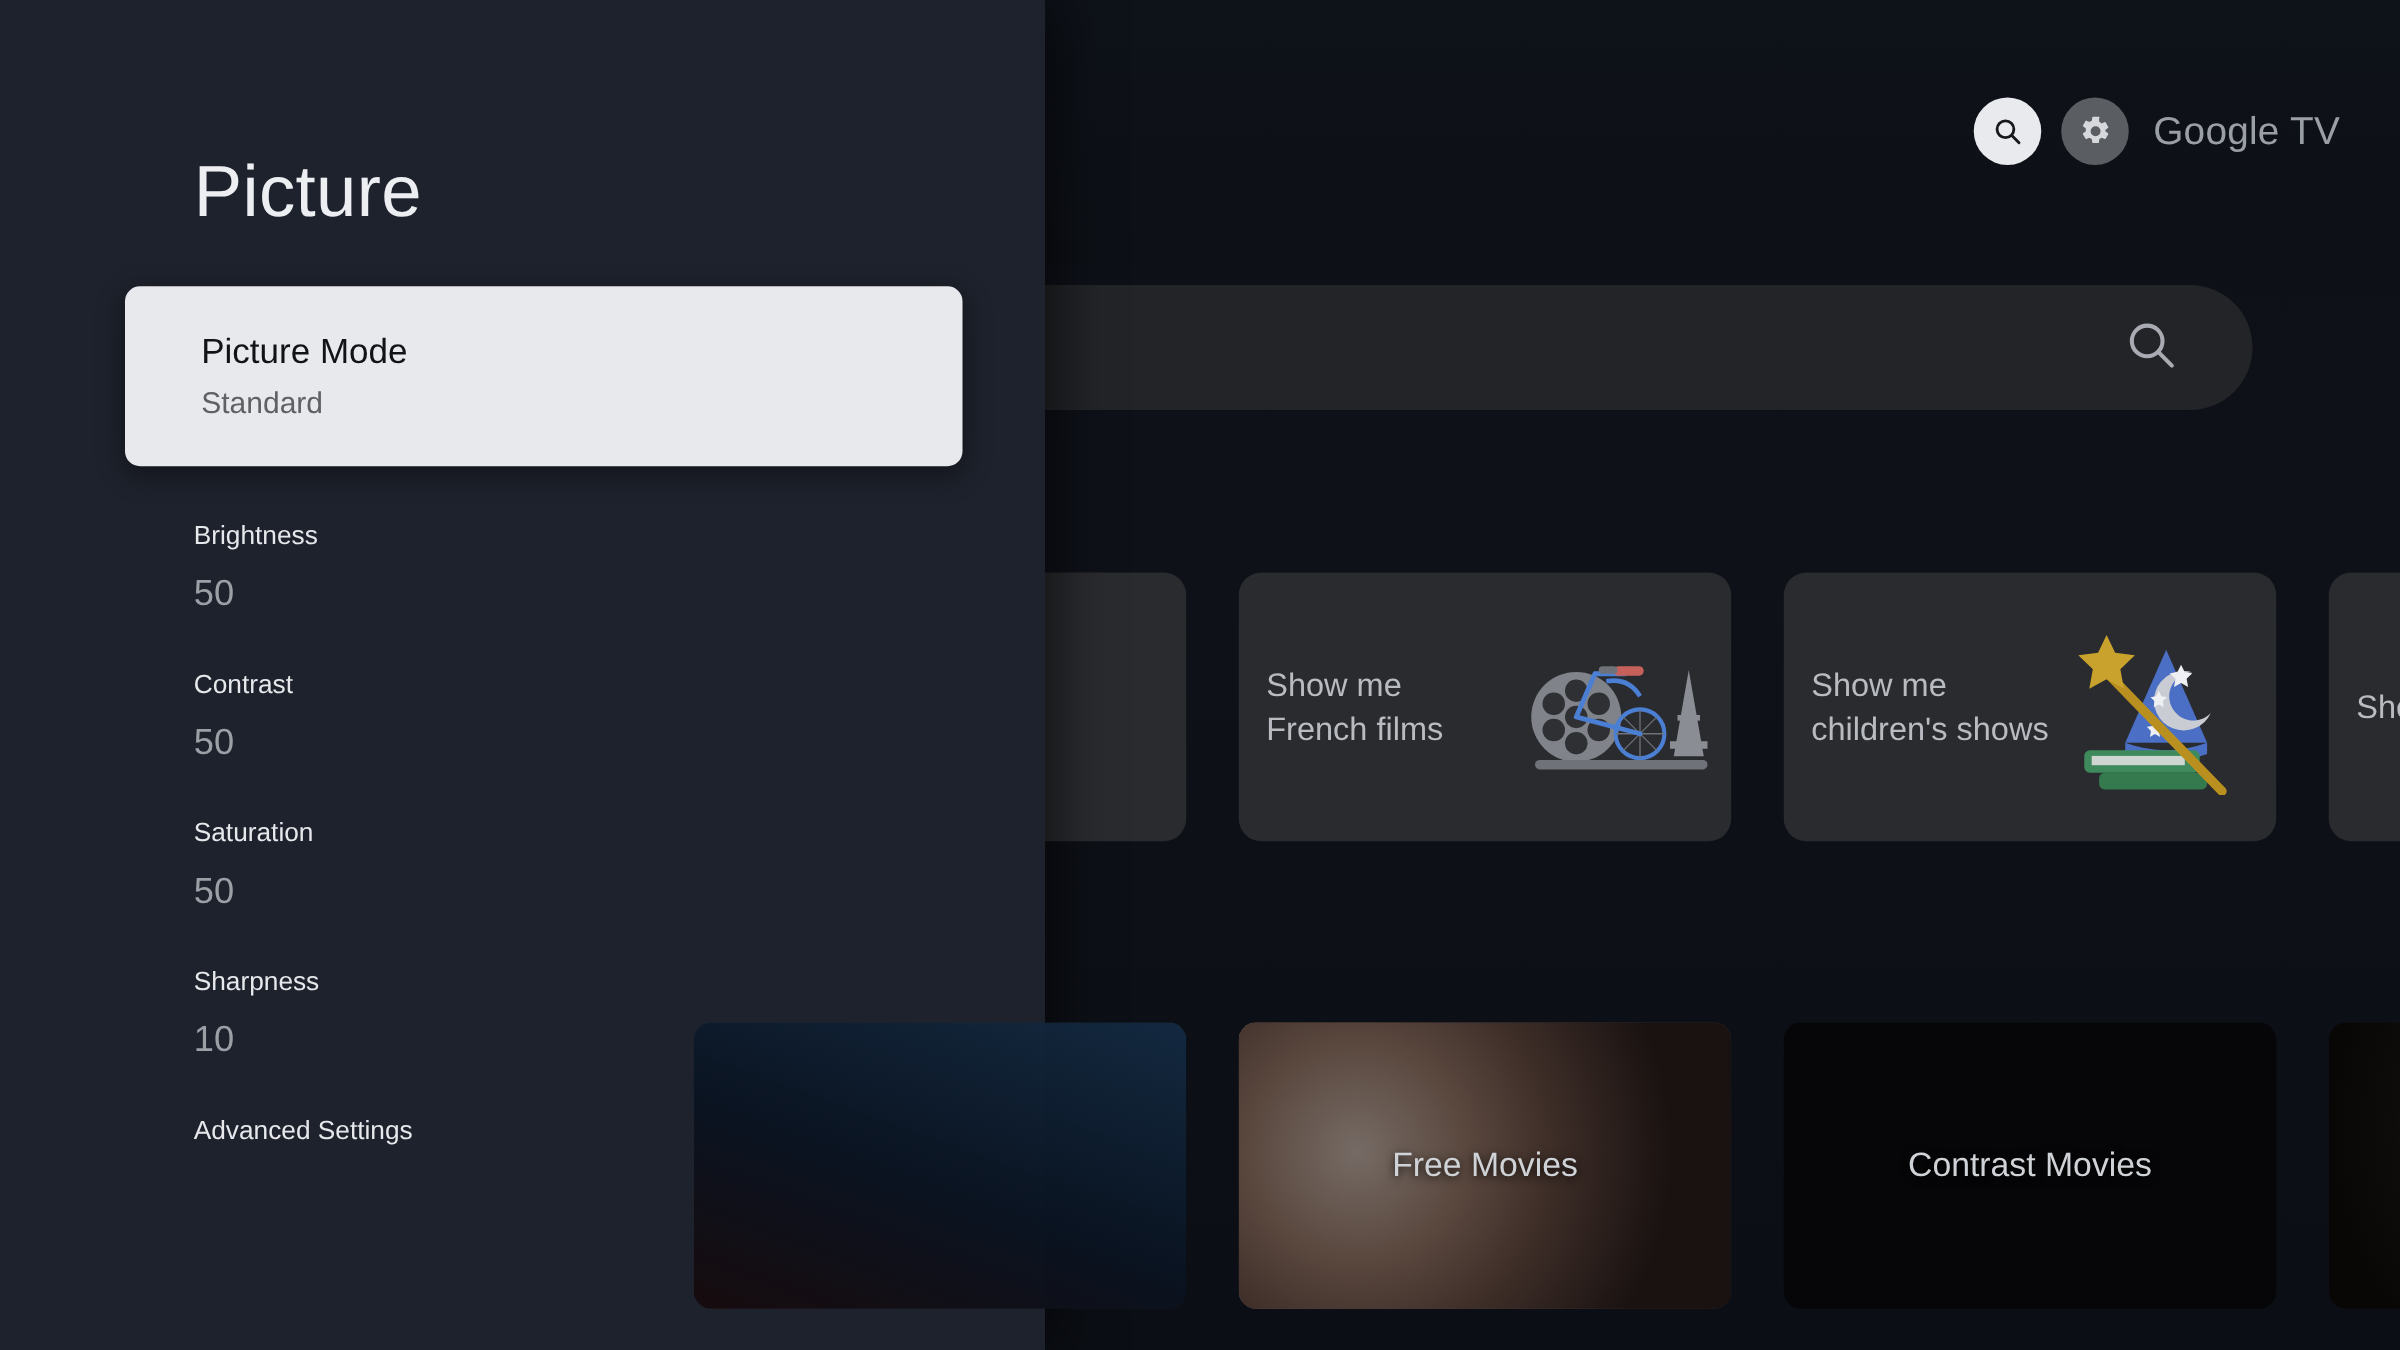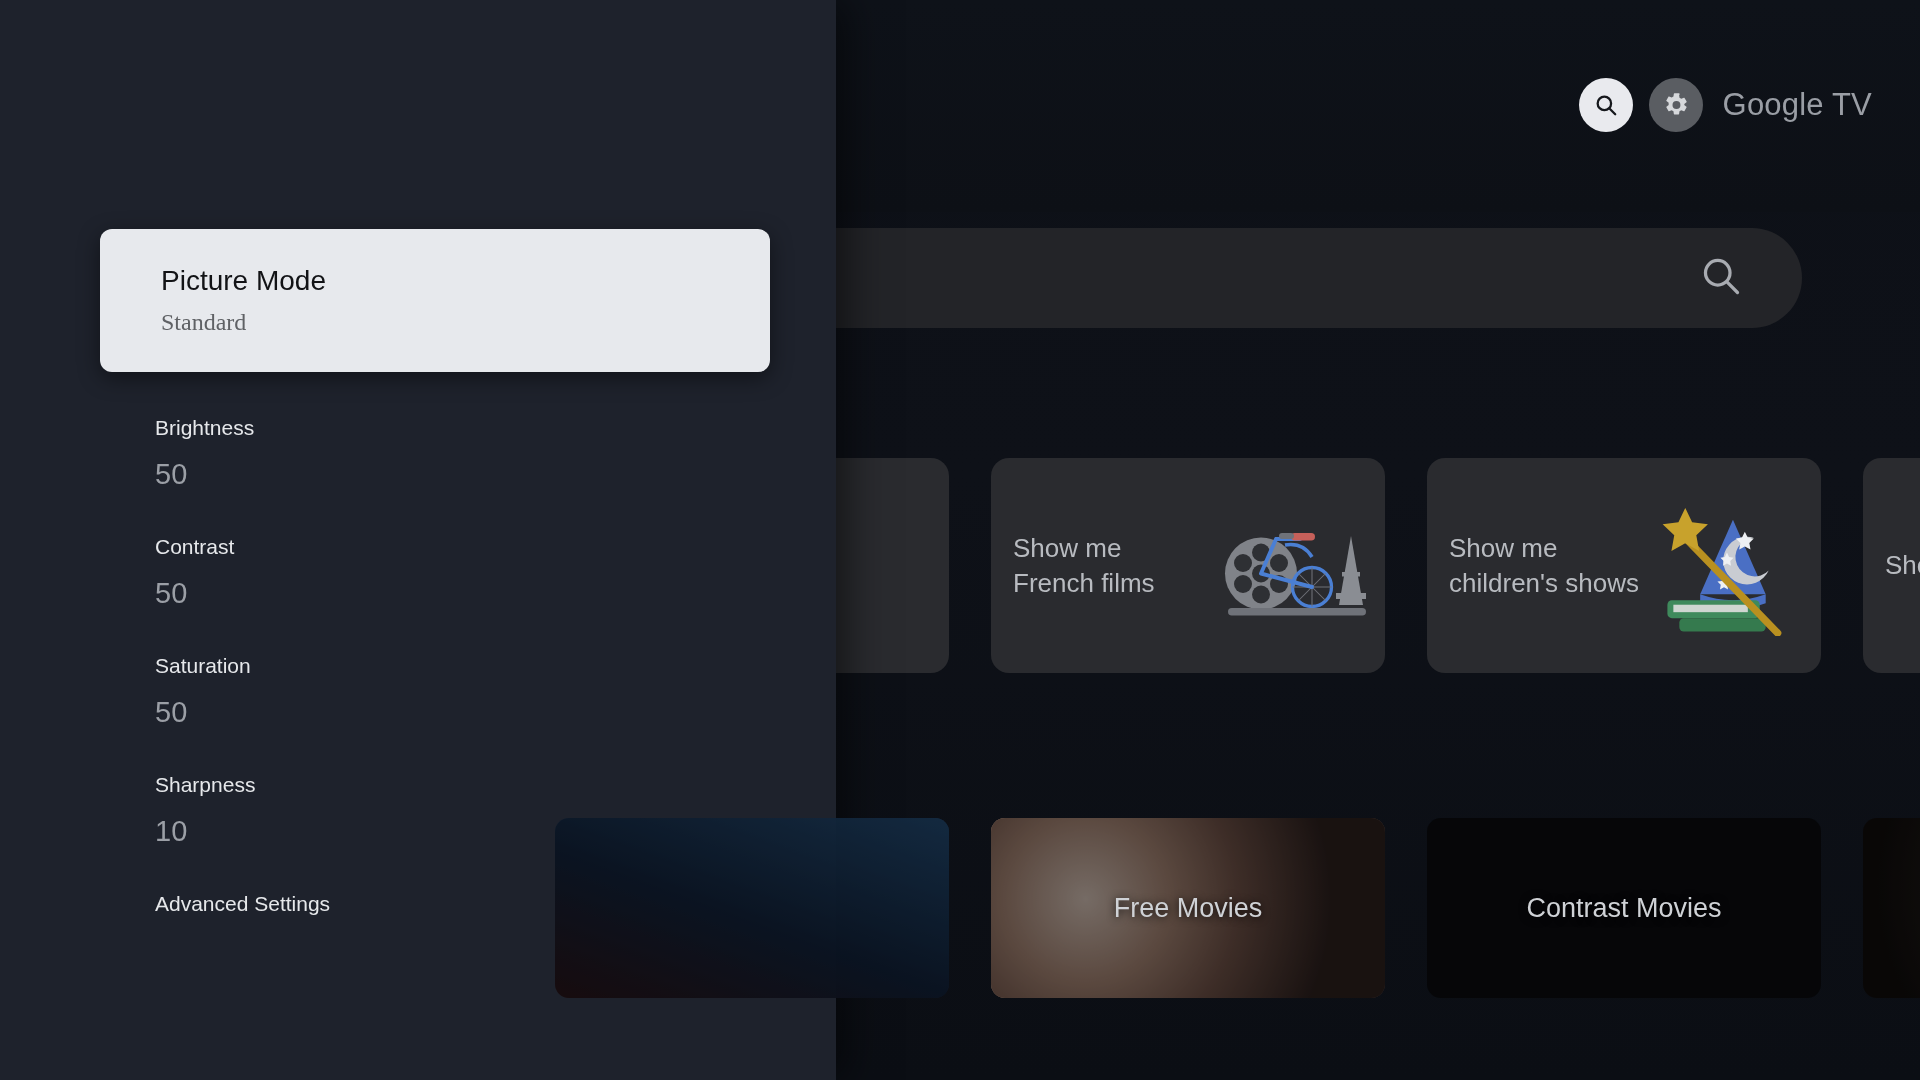--- a/index.html
+++ b/index.html
@@ -72,21 +72,21 @@
     gap:10px; flex:0 0 auto;
     overflow:hidden;
   }
   .sug-card .sug-text {
     font-size:26px; line-height:1.32; color:#b8bbc0;
     flex:0 0 auto; max-width:190px;
   }
   .sug-art { flex:1 1 auto; display:flex; align-items:center; justify-content:center; }
 
   .ch-card {
-    width:394px; height:180px;
+    width:394px; height:229px;
     border-radius:14px;
     flex:0 0 auto;
     position:relative; overflow:hidden;
     display:flex; align-items:center; justify-content:center;
   }
   .ch-label {
     position:relative; z-index:3;
     font-size:27px; color:#cfd2d6;
     text-shadow:0 1px 8px rgba(0,0,0,.85);
   }
@@ -133,21 +133,21 @@
   
   .item.focused {
     background:#e7e9ed;
     border-radius:12px;
     width:670px;
     margin-left:0;
     padding:36px 0 36px 61px;
     box-shadow:0 6px 22px rgba(0,0,0,.45);
   }
   .item.focused .item-label { color:#121316; font-size:28px; }
-  .item.focused .item-value { color:#5f6165; font-size:24px; margin-top:12px;font-family:Liberation Serif, serif; }
+  .item.focused .item-value { color:#5f6165; font-size:24px; margin-top:12px; }
 </style>
 </head>
 <body>
 
 <div id="root">
 
   <div class="home">
     <div class="home-topband"></div>
 
     <div class="header-right">
@@ -284,20 +284,21 @@
 
       <div class="ch-card">
         <div class="ch-art art-portrait"></div>
         <div class="ch-scrim"></div>
         <div class="ch-label"></div>
       </div>
     </div>
   </div>
 
   <div class="panel">
+    <div class="panel-title">Picture</div>
 
     <div class="settings-list">
 
       <div class="item focused">
         <div class="item-label">Picture Mode</div>
         <div class="item-value">Standard</div>
       </div>
 
       <div class="item spaced">
         <div class="item-label">Brightness</div>

